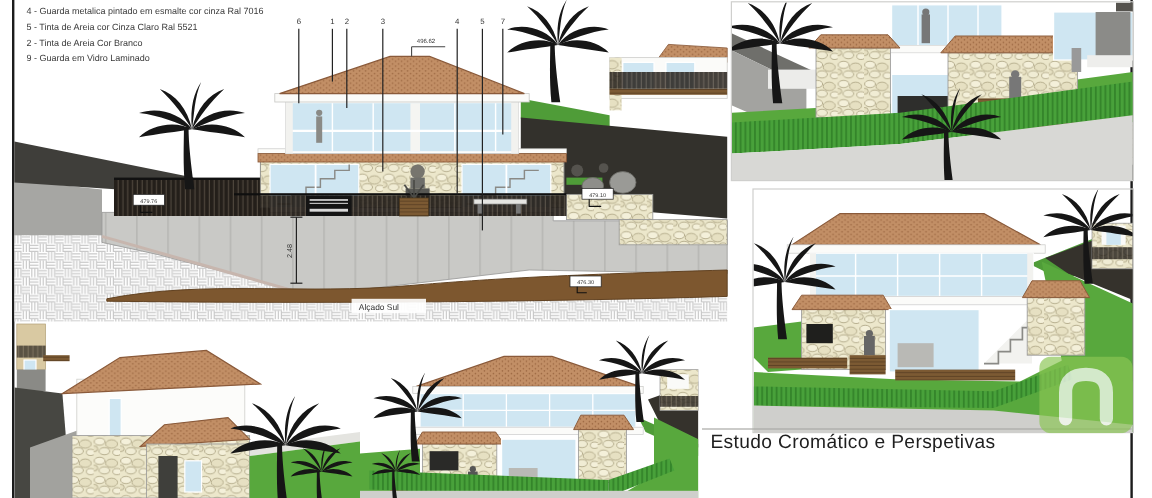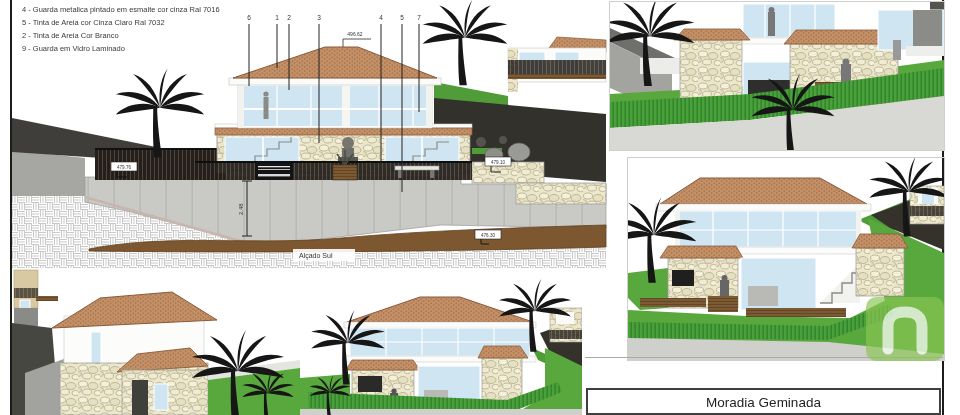--- a/index.html
+++ b/index.html
@@ -77,21 +77,21 @@
         </g>
       </symbol>
     </defs>
   </svg>
 
   <div class="frame frame-left"></div>
   <div class="frame frame-right"></div>
 
   <div class="legend">
     <p>4 - Guarda metalica pintado em esmalte cor cinza Ral 7016</p>
-    <p>5 - Tinta de Areia cor Cinza Claro Ral 7032</p>
+    <p>5 - Tinta de Areia cor Cinza Claro Ral 5521</p>
     <p>2 - Tinta de Areia Cor Branco</p>
     <p>9 - Guarda em Vidro Laminado</p>
   </div>
 
   <svg class="panel" style="left:11px;top:0" width="604" height="270" viewBox="0 0 604 270">
 
     <g>
       <polygon points="1,150 74,158 74,204 1,204" fill="#a6a6a3"></polygon>
       <polygon points="1,118 150,148 150,162 1,152" fill="#3f3e3a"></polygon>
     </g>
@@ -423,23 +423,21 @@
       <polygon points="8,114 207,122 207,137 8,130" fill="url(#patGFence)"></polygon>
       <polygon points="207,122 258,104 262,114 207,136" fill="url(#patGFence)"></polygon>
       <rect x="0" y="131" width="282" height="6" fill="#cfcfcc"></rect>
     </g>
     <use href="#palm" x="8" y="22" width="80" height="94"></use>
     <use href="#palm" x="196" y="-8" width="78" height="90"></use>
     <use href="#palm" x="8" y="92" width="44" height="50"></use>
   </svg>
 
   <div class="title-rule"></div>
-  <div class="project-box">
-    <span>Moradia Geminada</span>
-  </div>
+  <div class="study-title">Estudo Cromático e Perspetivas</div>
 
   <div class="watermark">
     <svg width="78" height="64" viewBox="0 0 78 64">
       <rect x="0" y="0" width="78" height="64" rx="10" fill="#8bc653" opacity="0.85"></rect>
       <path d="M22,52 V30 Q22,15 39,15 Q56,15 56,30 V52" stroke="#ffffff" stroke-width="11" fill="none" stroke-linecap="round" opacity="0.9"></path>
     </svg>
   </div>
 
 </div>
 

